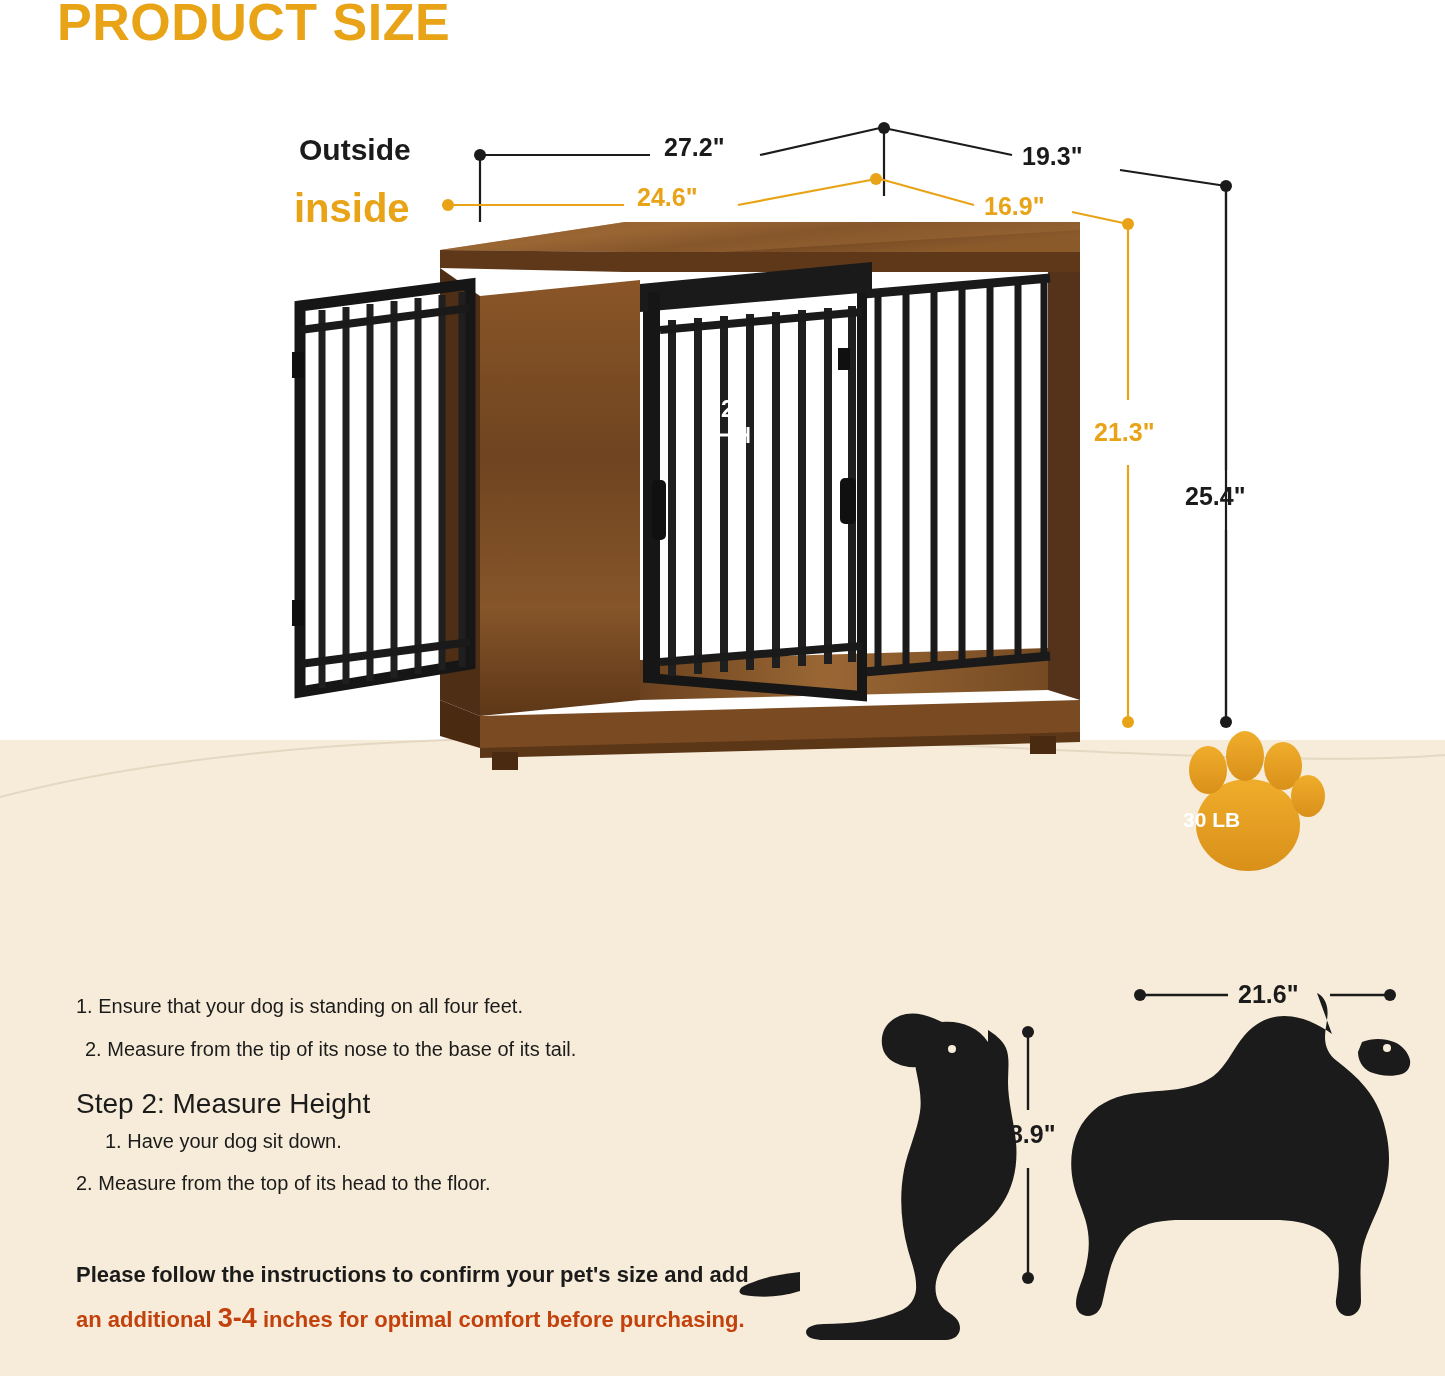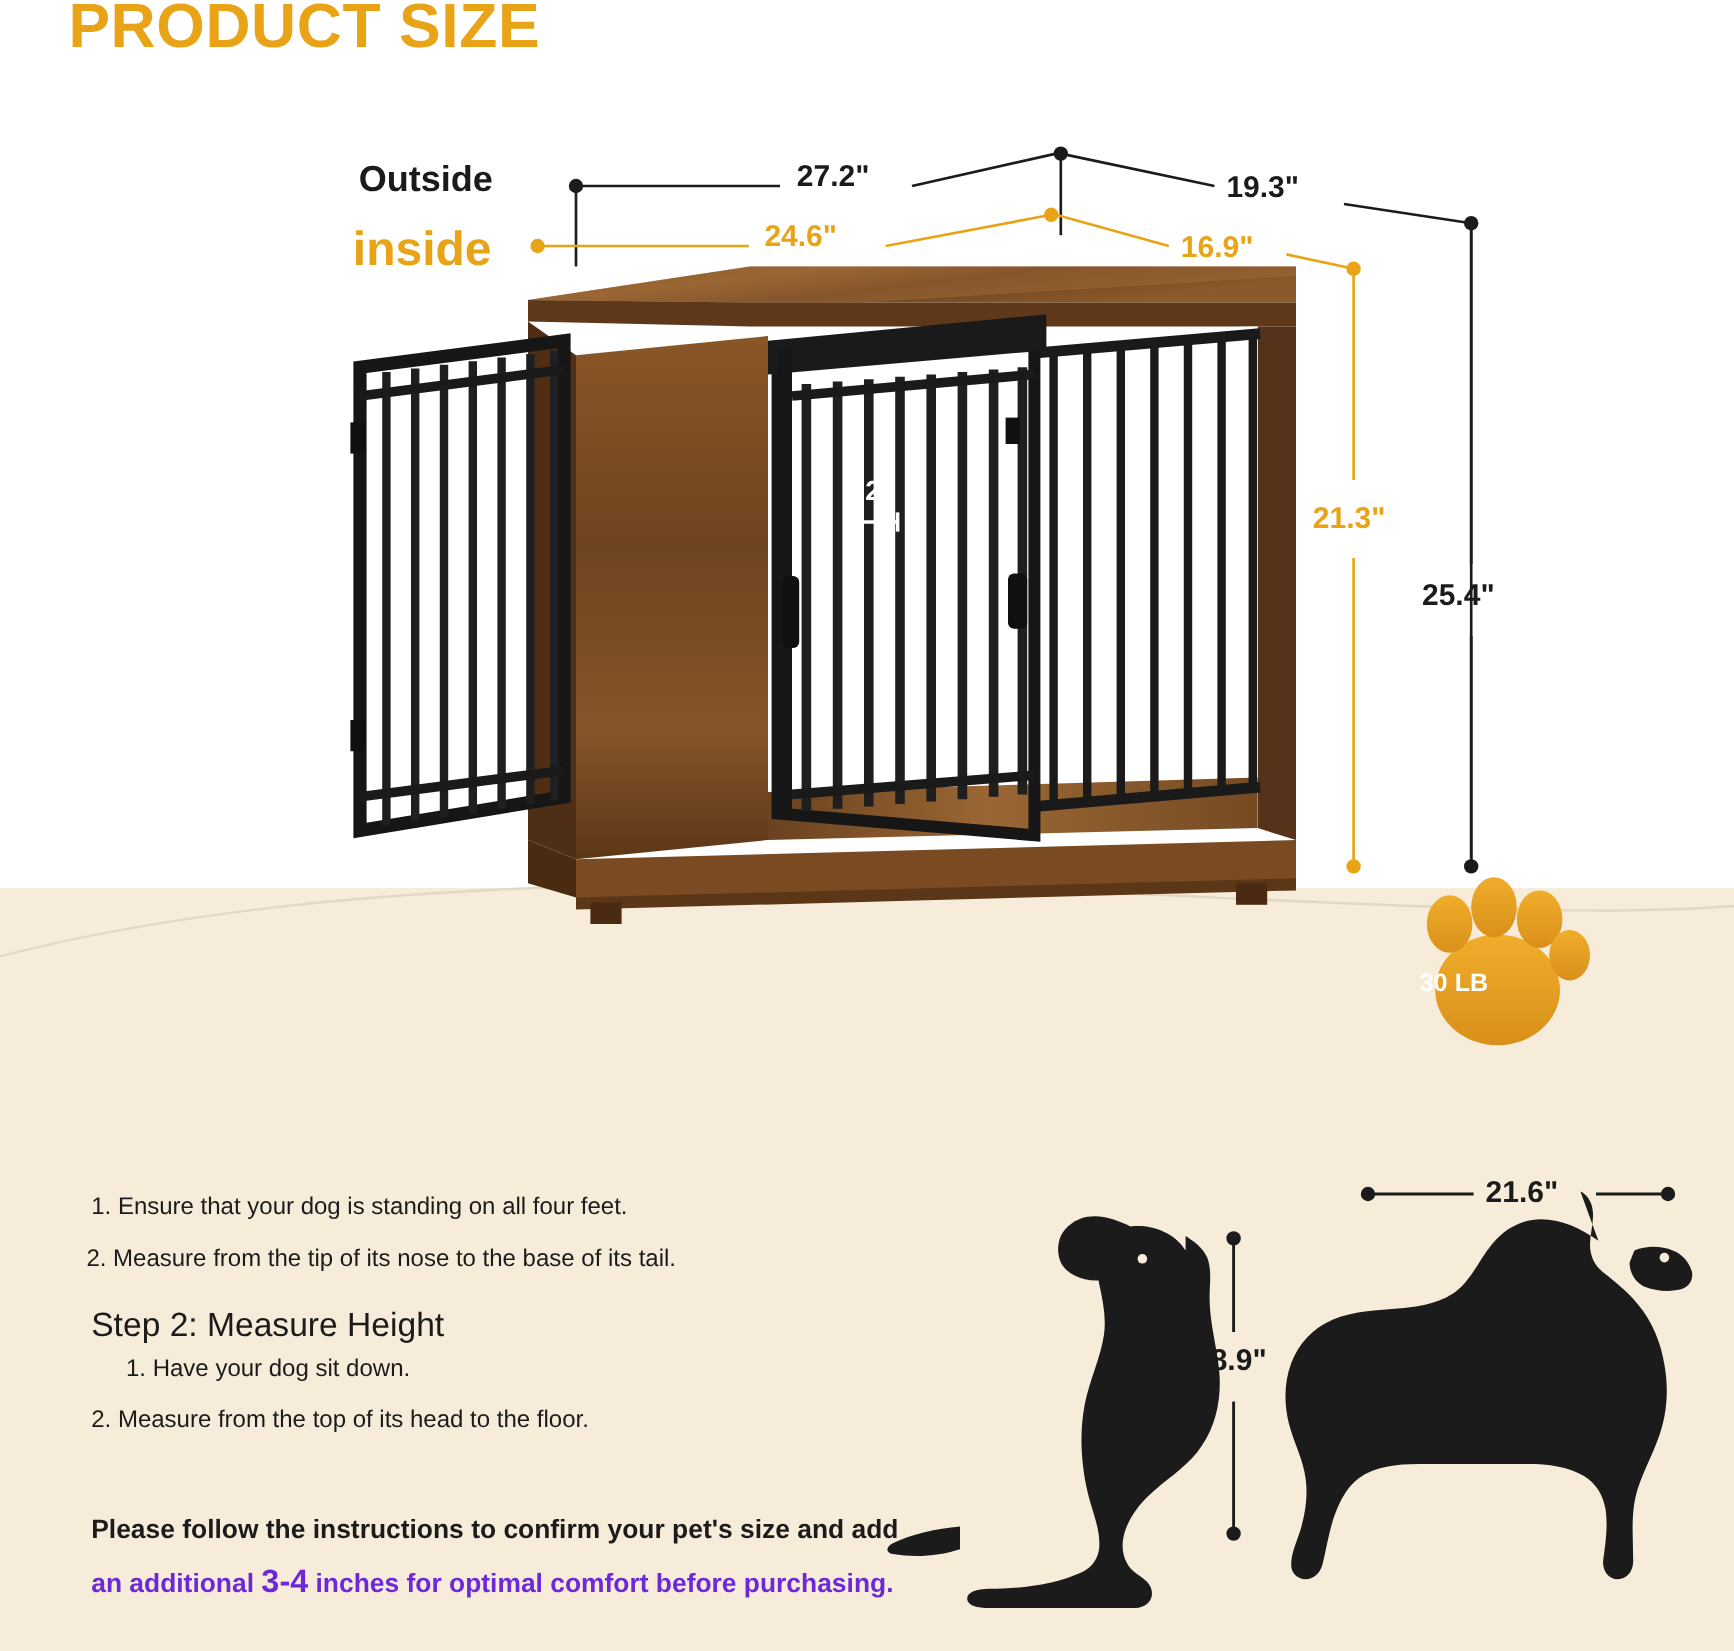--- a/index.html
+++ b/index.html
@@ -58,26 +58,26 @@
     position:absolute; left:76px; top:875px;
     font-size:34px; font-weight:bold; color:#e8a317;
   }
   .step-h { position:absolute; font-size:28px; color:#1b1b1b; }
   .step-1-h { left:76px; top:952px; }
   .step-2-h { left:76px; top:1088px; }
   .warm-h   { left:76px; top:1215px; font-size:28px; color:#1b1b1b; }
 
   .step-l { position:absolute; font-size:20px; color:#1b1b1b; }
   .s1a { left:76px; top:995px; }
-  .s1b { left:72px; top:1038px;text-align:center; }
+  .s1b { left:85px; top:1038px;text-align:center; }
   .s2a { left:76px; top:1130px;margin-left:29px; }
   .s2b { left:76px; top:1172px; }
 
   .warm-1 { position:absolute; left:76px; top:1262px; font-size:22px; font-weight:bold; color:#1b1b1b;text-align:right; }
-  .warm-2 { position:absolute; left:76px; top:1303px; font-size:22px; font-weight:bold; color:#6d28d9; }
+  .warm-2 { position:absolute; left:76px; top:1303px; font-size:22px; font-weight:bold; color:#c2410c; }
   .warm-2 .big { font-size:27px; }
 
   .dog-dim { position:absolute; font-size:25px; font-weight:bold; color:#1b1b1b; white-space:nowrap; }
   .d-216 { left:1238px; top:980px; }
   .d-189 { left:995px; top:1120px; }
 
   svg { display:block; }
   .svg-layer { position:absolute; left:0; top:0; width:1445px; height:1376px; pointer-events:none; }
 </style>
 </head>

